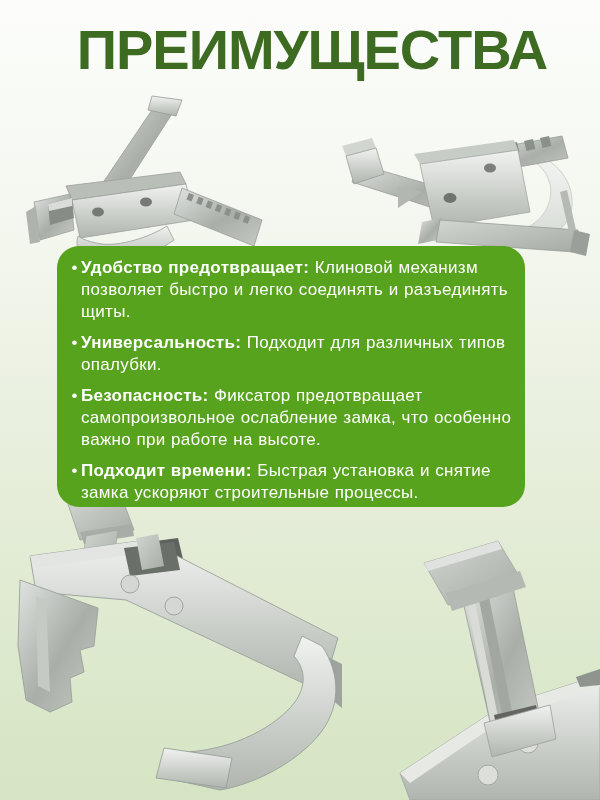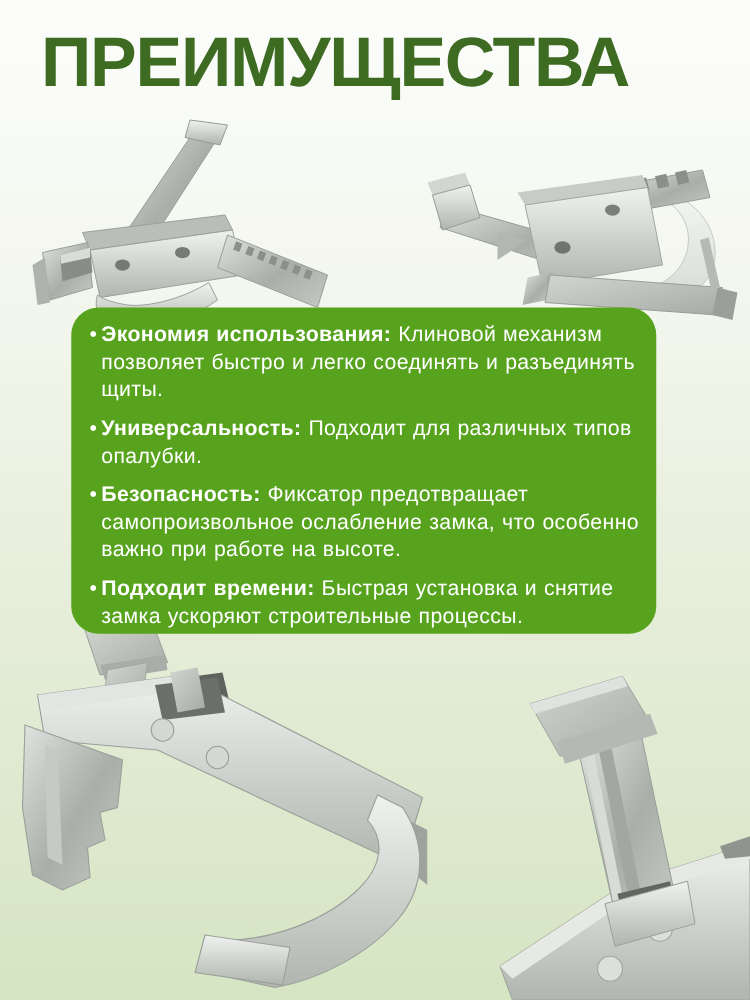--- a/index.html
+++ b/index.html
@@ -4,21 +4,21 @@
 <style>
   html,body{margin:0;padding:0;}
   body{
     width:600px;height:800px;position:relative;overflow:hidden;
     font-family:"Liberation Sans","DejaVu Sans",sans-serif;
     background:linear-gradient(180deg,#fcfdfb 0%,#f4f7ef 28%,#e7eedb 58%,#d5e5c3 100%);
   }
   .page-title{
     position:absolute;top:22px;left:0;width:536px;
     text-align:center;font-size:56px;line-height:1.0;font-weight:bold;
-    letter-spacing:-1px;color:#3e6b22;margin:0;z-index:3;
+    letter-spacing:-1px;color:#3e6b22;margin:0;z-index:3;padding-left:44px;
   }
   .photo{position:absolute;z-index:1;}
   .photo svg{display:block;width:100%;height:100%;}
   .adv-card{
     position:absolute;left:57px;top:246px;width:468px;height:261px;
     background:#57a31d;border-radius:22px;z-index:2;
     box-sizing:border-box;padding:11px 12px 10px 11px;
     color:#ffffff;
   }
   .adv-item{display:flex;margin-bottom:9px;}
@@ -108,21 +108,21 @@
       <polygon points="102,86 240,96 236,118 98,108" fill="url(#gcast)" stroke="#989d98" stroke-width="0.8"></polygon>
       <polygon points="236,96 252,100 248,122 232,118" fill="#9aa099"></polygon>
       <polygon points="222,58 229,56 238,96 231,98" fill="#b5bab4"></polygon>
     </g>
   </svg>
 </div>
 
 <div class="adv-card">
   <div class="adv-item">
     <span class="adv-bullet">•</span>
-    <span class="adv-text"><span class="adv-label">Экономия использования:</span>
+    <span class="adv-text"><span class="adv-label">Удобство предотвращает:</span>
 <span>Клиновой механизм позволяет быстро и легко соединять и разъединять щиты.</span></span>
   </div>
   <div class="adv-item">
     <span class="adv-bullet">•</span>
     <span class="adv-text"><span class="adv-label">Универсальность:</span>
 <span>Подходит для различных типов опалубки.</span></span>
   </div>
   <div class="adv-item">
     <span class="adv-bullet">•</span>
     <span class="adv-text"><span class="adv-label">Безопасность:</span>

